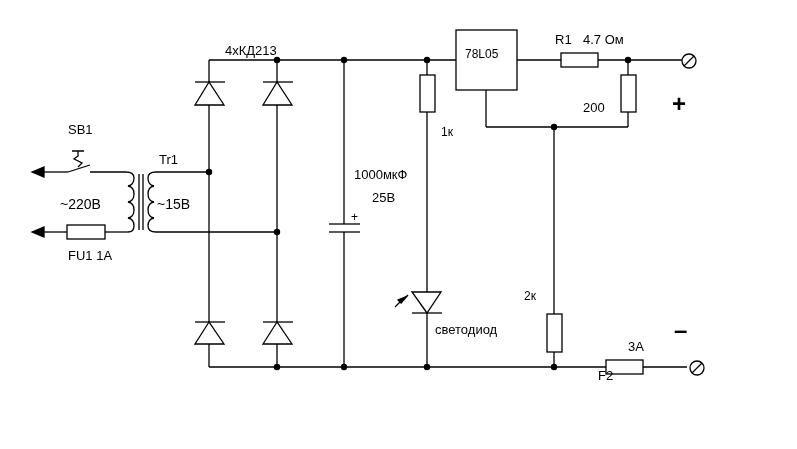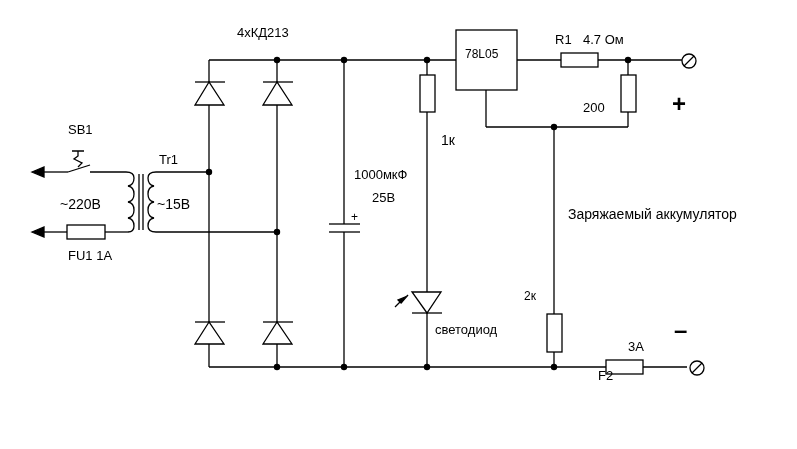--- a/index.html
+++ b/index.html
@@ -117,29 +117,28 @@
       <circle cx="628" cy="60" r="3.2"></circle>
       <circle cx="554" cy="127" r="3.2"></circle>
     </g>
   </svg>
 
   <span class="lbl it" style="left:68px;top:123px;">SB1</span>
   <span class="lbl" style="left:122px;top:153px;margin-left:37px;">Tr1</span>
   <span class="lbl" style="left:60px;top:197px;font-size:14px;">~220В</span>
   <span class="lbl" style="left:157px;top:197px;font-size:14px;">~15В</span>
   <span class="lbl it" style="left:68px;top:249px;">FU1 1A</span>
-  <span class="lbl" style="left:225px;top:26px;margin-left:12px;">4хКД213</span>
+  <span class="lbl" style="left:225px;top:44px;">4хКД213</span>
   <span class="lbl it" style="left:354px;top:168px;">1000мкФ</span>
   <span class="lbl" style="left:372px;top:191px;">25В</span>
   <span class="lbl" style="left:351px;top:211px;font-size:12px;">+</span>
-  <span class="lbl it" style="left:441px;top:133px;font-size:14px;">1к</span>
+  <span class="lbl it" style="left:441px;top:126px;font-size:12px;">1к</span>
   <span class="lbl it" style="left:435px;top:323px;">светодиод</span>
   <span class="lbl" style="left:465px;top:48px;font-size:12px;">78L05</span>
   <span class="lbl it" style="left:555px;top:33px;">R1</span>
   <span class="lbl it" style="left:583px;top:33px;">4.7 Ом</span>
   <span class="lbl it" style="left:583px;top:101px;">200</span>
   <span class="lbl it" style="left:524px;top:290px;font-size:12px;">2к</span>
   <span class="lbl it" style="left:598px;top:340px;margin-top:29px;">F2</span>
   <span class="lbl it" style="left:628px;top:340px;">3A</span>
-  <span class="lbl" style="left:568px;top:207px;font-size:14px;">Заряжаемый аккумулятор</span>
   <span class="lbl sign" style="left:672px;top:92px;">+</span>
   <span class="lbl sign" style="left:674px;top:318px;">–</span>
 </div>
 
 </body></html>

